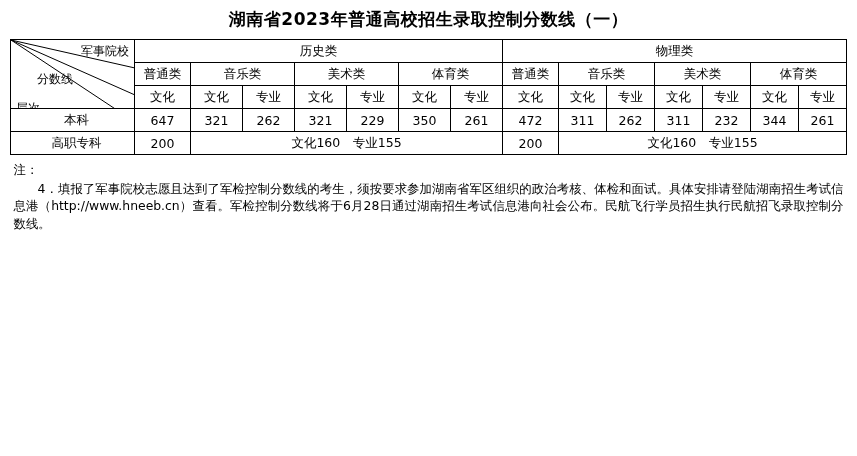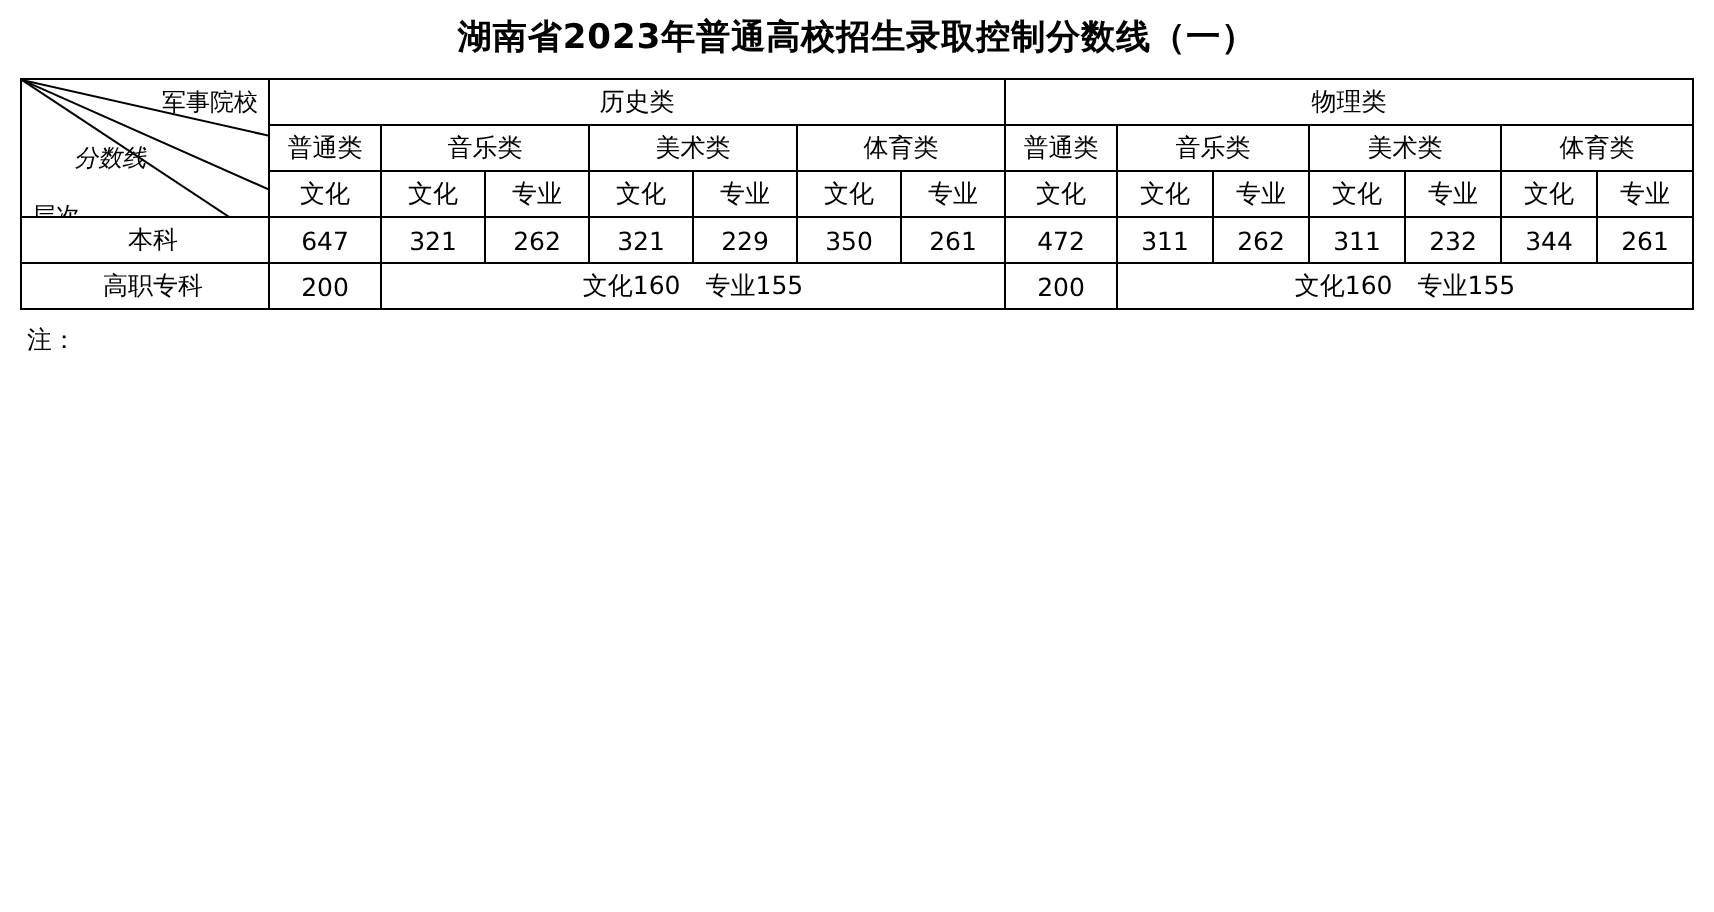--- a/index.html
+++ b/index.html
@@ -54,21 +54,21 @@
     position: absolute;
     left: 0;
     top: 0;
   }
   .corner-cell .lbl {
     position: absolute;
     font-size: 12px;
     white-space: nowrap;
   }
   .corner-cell .lbl-a { right: 5px;  top: 3px; }
-  .corner-cell .lbl-b { left: 26px;  top: 31px; font-style: italic; }
+  .corner-cell .lbl-b { left: 26px;  top: 31px; }
   .corner-cell .lbl-c { left: 5px;   top: 60px; }
 
   .group-head {
     font-size: 13px;
     height: 22px;
   }
   .sub-head {
     font-size: 12.5px;
     height: 24px;
   }
@@ -204,15 +204,16 @@
         <td class="merged-cell">200</td>
         <td class="merged-cell" colspan="6">文化160　专业155</td>
         <td class="merged-cell">200</td>
         <td class="merged-cell" colspan="6">文化160　专业155</td>
       </tr>
     </tbody>
   </table>
 
   <div class="notes">
     <p class="note-head">注：</p>
+    <p class="indent">4．填报了军事院校志愿且达到了军检控制分数线的考生，须按要求参加湖南省军区组织的政治考核、体检和面试。具体安排请登陆湖南招生考试信息港（http://www.hneeb.cn）查看。军检控制分数线将于6月28日通过湖南招生考试信息港向社会公布。民航飞行学员招生执行民航招飞录取控制分数线。</p>
   </div>
 
 </div>
 
 </body></html>

